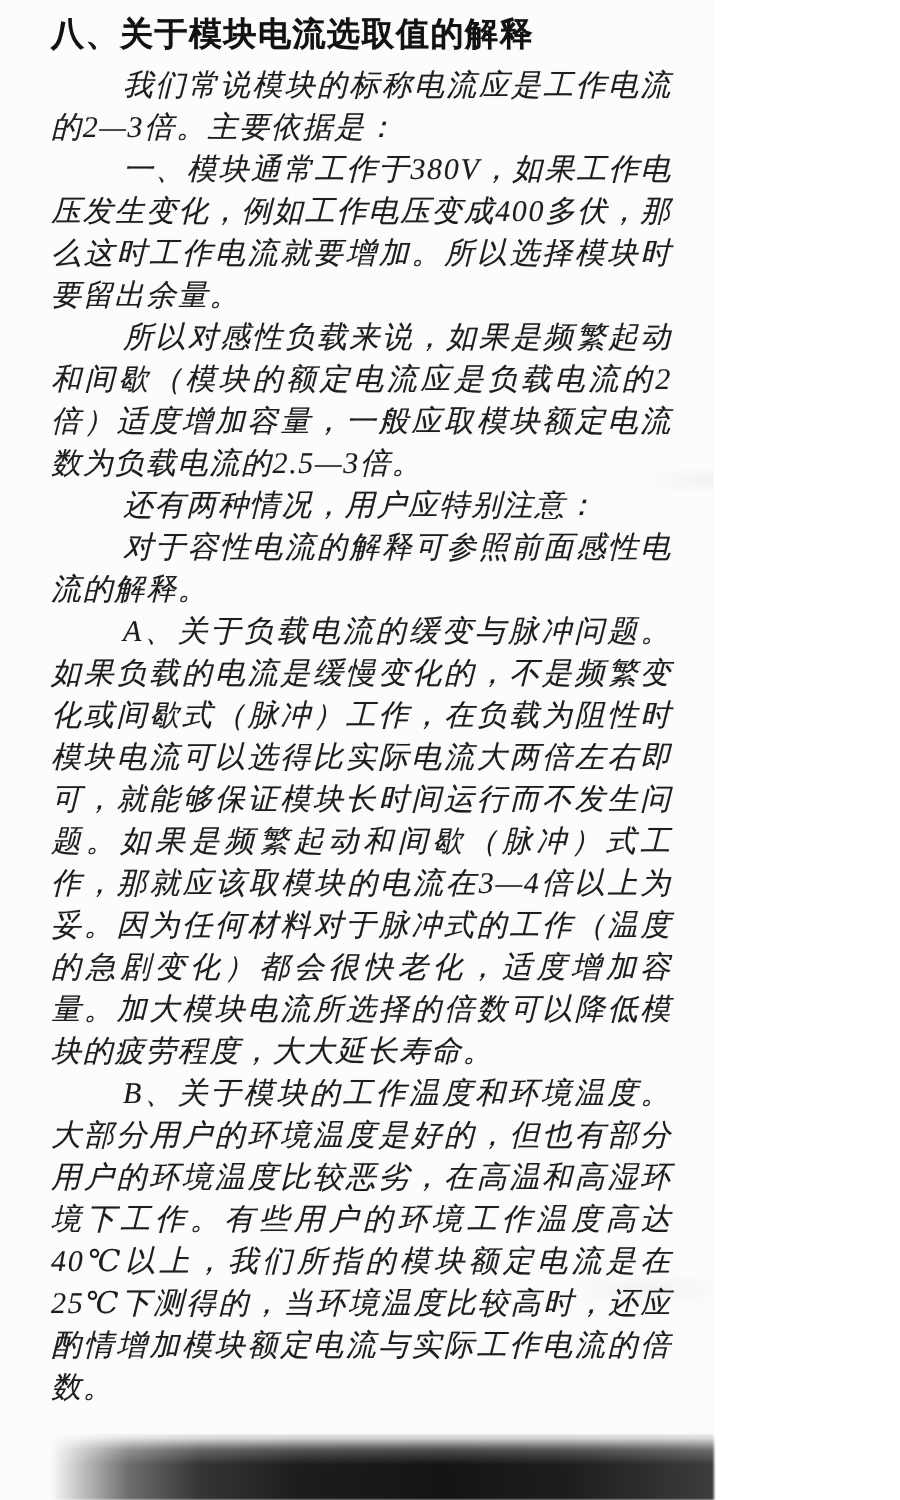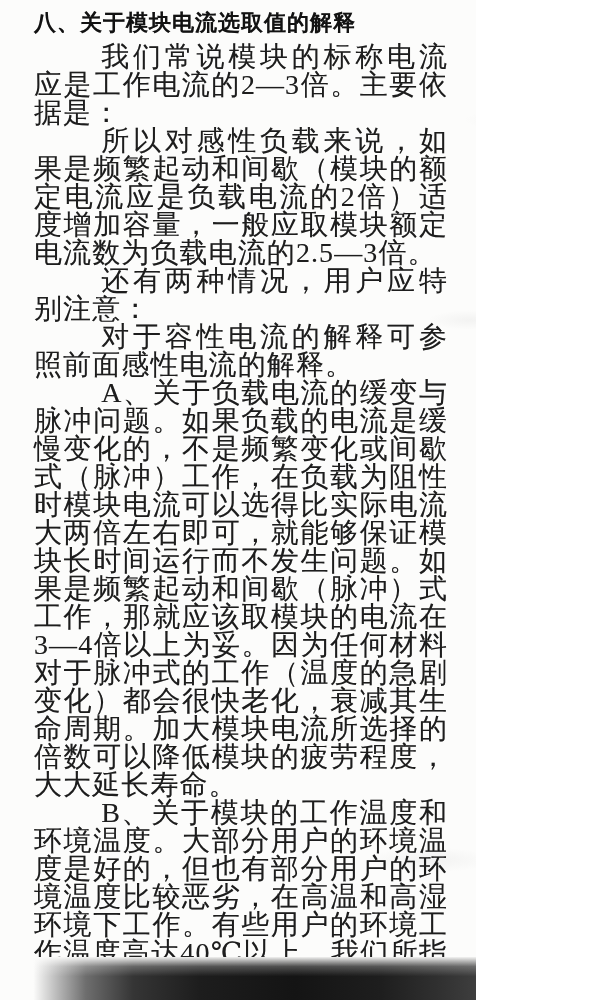--- a/index.html
+++ b/index.html
@@ -38,25 +38,26 @@
     font-size: 22px;
     line-height: 30px;
     letter-spacing: 1px;
     color: #121212;
     text-shadow: 0 0 0.5px rgba(0,0,0,0.4);
   }
   .para {
     margin: 0;
     text-indent: 2.4em;
     text-align: justify;
-    font-size: 28px;
+    font-size: 20px;
     line-height: 28px;
     letter-spacing: 1.1px;
     color: #1d1d1d;
     text-shadow: 0 0 0.5px rgba(20,20,20,0.35);
+    font-style: italic;
   }
   .scan-shadow {
     position: absolute;
     left: 0;
     right: 0;
     bottom: 0;
     height: 43px;
     background:
       linear-gradient(to bottom, rgba(252,252,251,0.95) 0%, rgba(252,252,251,0.25) 22%, rgba(252,252,251,0) 45%),
       linear-gradient(to right,
@@ -73,20 +74,21 @@
     filter: blur(0.6px);
   }
 </style>
 </head>
 <body>
 
 <div class="page">
   <div class="content">
     <h1 class="heading">八、关于模块电流选取值的解释</h1>
     <p class="para">我们常说模块的标称电流应是工作电流的2—3倍。主要依据是：</p>
+    <p class="para">一、模块通常工作于380V，如果工作电压发生变化，例如工作电压变成400多伏，那么这时工作电流就要增加。所以选择模块时要留出余量。</p>
     <p class="para">所以对感性负载来说，如果是频繁起动和间歇（模块的额定电流应是负载电流的2倍）适度增加容量，一般应取模块额定电流数为负载电流的2.5—3倍。</p>
     <p class="para">还有两种情况，用户应特别注意：</p>
     <p class="para">对于容性电流的解释可参照前面感性电流的解释。</p>
-    <p class="para">A、关于负载电流的缓变与脉冲问题。如果负载的电流是缓慢变化的，不是频繁变化或间歇式（脉冲）工作，在负载为阻性时模块电流可以选得比实际电流大两倍左右即可，就能够保证模块长时间运行而不发生问题。如果是频繁起动和间歇（脉冲）式工作，那就应该取模块的电流在3—4倍以上为妥。因为任何材料对于脉冲式的工作（温度的急剧变化）都会很快老化，衰减其生命周期。加大模块电流所选择的倍数可以降低模块的疲劳程度，大大延长寿命。</p>
+    <p class="para">A、关于负载电流的缓变与脉冲问题。如果负载的电流是缓慢变化的，不是频繁变化或间歇式（脉冲）工作，在负载为阻性时模块电流可以选得比实际电流大两倍左右即可，就能够保证模块长时间运行而不发生问题。如果是频繁起动和间歇（脉冲）式工作，那就应该取模块的电流在3—4倍以上为妥。因为任何材料对于脉冲式的工作（温度的急剧变化）都会很快老化，适度增加容量。加大模块电流所选择的倍数可以降低模块的疲劳程度，大大延长寿命。</p>
     <p class="para">B、关于模块的工作温度和环境温度。大部分用户的环境温度是好的，但也有部分用户的环境温度比较恶劣，在高温和高湿环境下工作。有些用户的环境工作温度高达40℃以上，我们所指的模块额定电流是在25℃下测得的，当环境温度比较高时，还应酌情增加模块额定电流与实际工作电流的倍数。</p>
   </div>
   <div class="scan-shadow"></div>
 </div>
 
 </body></html>

